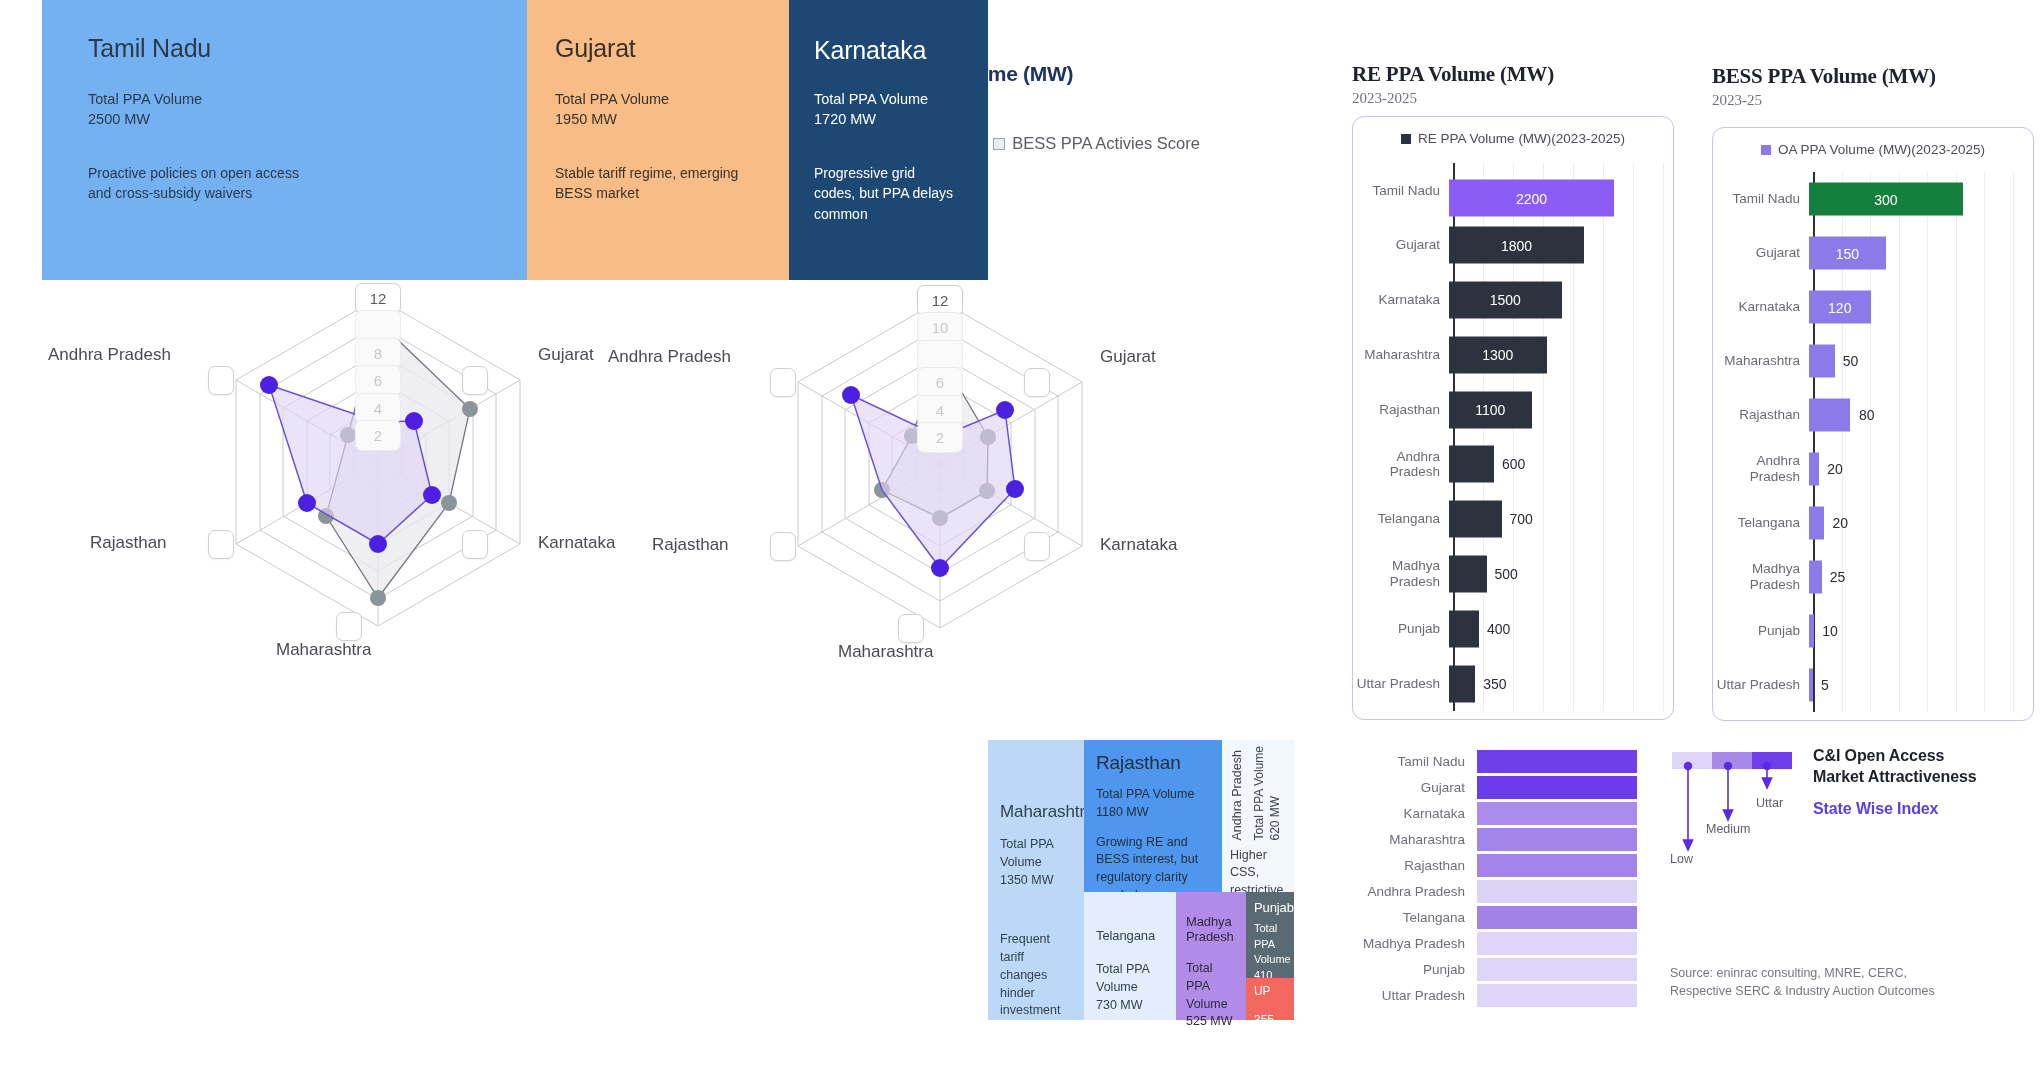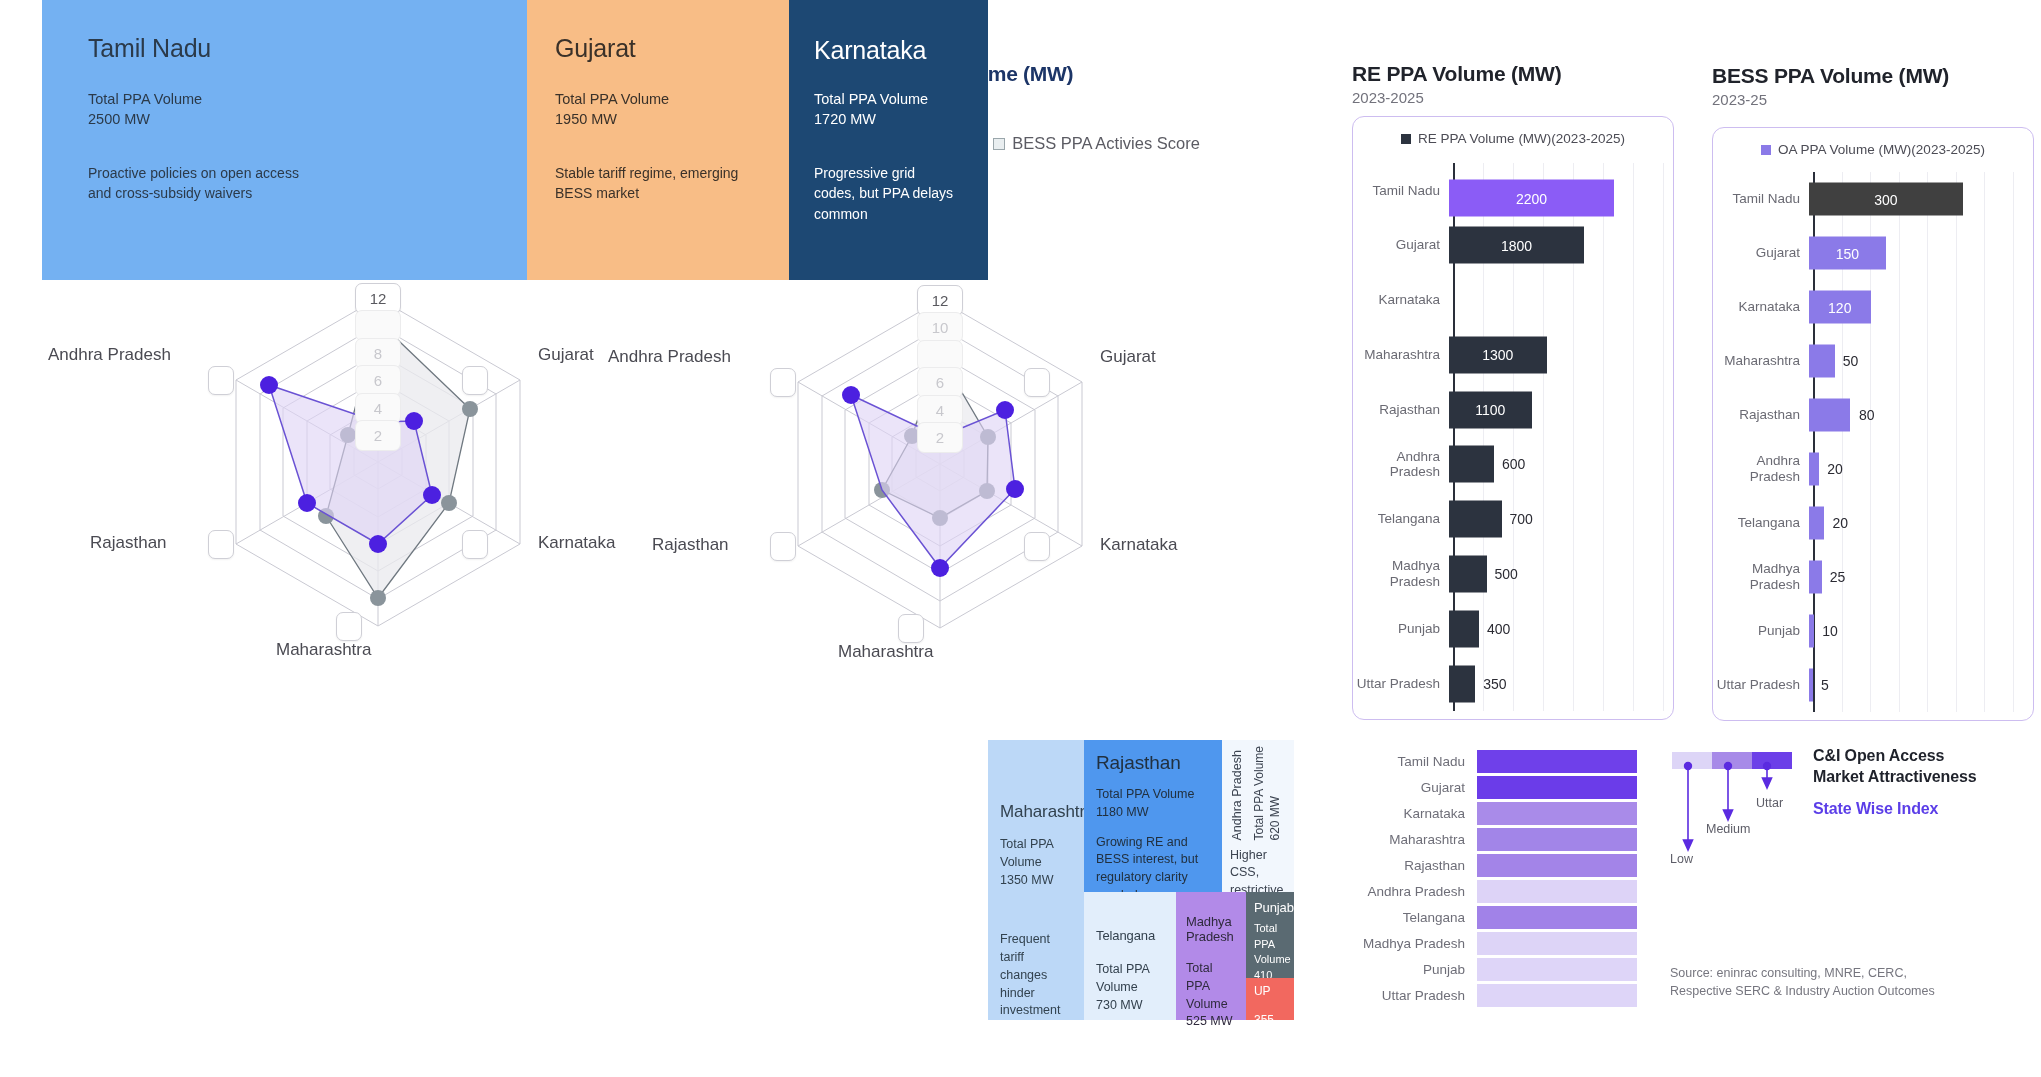--- a/index.html
+++ b/index.html
@@ -50,21 +50,21 @@
   .tickchip.empty { color: transparent; }
 
   
   .barcard {
     position: absolute; background: #fff;
     border: 1.3px solid #cdbdf0; border-radius: 12px;
   }
   #card-re   { left: 1352px; top: 116px; width: 322px; height: 604px; }
   #card-bess { left: 1712px; top: 127px; width: 322px; height: 594px; }
 
-  .bc-head { position: absolute; font-family: Liberation Sans, sans-serif; }
+  .bc-head { position: absolute; font-family: Liberation Serif, serif; }
   #head-re   { left: 1352px; top: 62px; }
   #head-bess { left: 1712px; top: 64px; }
   .bc-title { font-size: 21px; font-weight: 700; color: #20232b; letter-spacing: -0.2px; white-space: nowrap;}
   .bc-sub   { font-size: 15px; color: #72727c; margin-top: 3px; }
 
   .bc-legend {
     position: absolute; top: 14px; left: 0; width: 100%;
     display: flex; justify-content: center; align-items: center; gap: 7px;
     font-size: 13.5px; color: #4c4c55;
   }
@@ -305,20 +305,25 @@
         <div class="brow" style="top: 54.8px; height: 54.8px;">
           <div class="lbl">Gujarat</div>
           <div class="barwrap">
             <div class="bar" style="width: 135px; height: 37px; background: rgb(44, 51, 63);">
               <span class="vin">1800</span>
             </div>
           </div>
         </div>
         <div class="brow" style="top: 109.6px; height: 54.8px;">
           <div class="lbl">Karnataka</div>
+          <div class="barwrap">
+            <div class="bar" style="width: 112.5px; height: 37px; background: rgb(44, 51, 63);">
+              <span class="vin">1500</span>
+            </div>
+          </div>
         </div>
         <div class="brow" style="top: 164.4px; height: 54.8px;">
           <div class="lbl">Maharashtra</div>
           <div class="barwrap">
             <div class="bar" style="width: 97.5px; height: 37px; background: rgb(44, 51, 63);">
               <span class="vin">1300</span>
             </div>
           </div>
         </div>
         <div class="brow" style="top: 219.2px; height: 54.8px;">
@@ -383,21 +388,21 @@
           <i style="left: 85.7143px;"></i>
           <i style="left: 114.286px;"></i>
           <i style="left: 142.857px;"></i>
           <i style="left: 171.429px;"></i>
           <i style="left: 200px;"></i>
         </div>
         <div class="axisline" style="left: 100px;"></div>
         <div class="brow" style="top: 0px; height: 54px;">
           <div class="lbl">Tamil Nadu</div>
           <div class="barwrap">
-            <div class="bar" style="width: 153.846px; height: 33px; background: #404040;">
+            <div class="bar" style="width: 153.846px; height: 33px; background: #15803d;">
               <span class="vin">300</span>
             </div>
           </div>
         </div>
         <div class="brow" style="top: 54px; height: 54px;">
           <div class="lbl">Gujarat</div>
           <div class="barwrap">
             <div class="bar" style="width: 76.9231px; height: 33px; background: rgb(139, 122, 232);">
               <span class="vin">150</span>
             </div>

